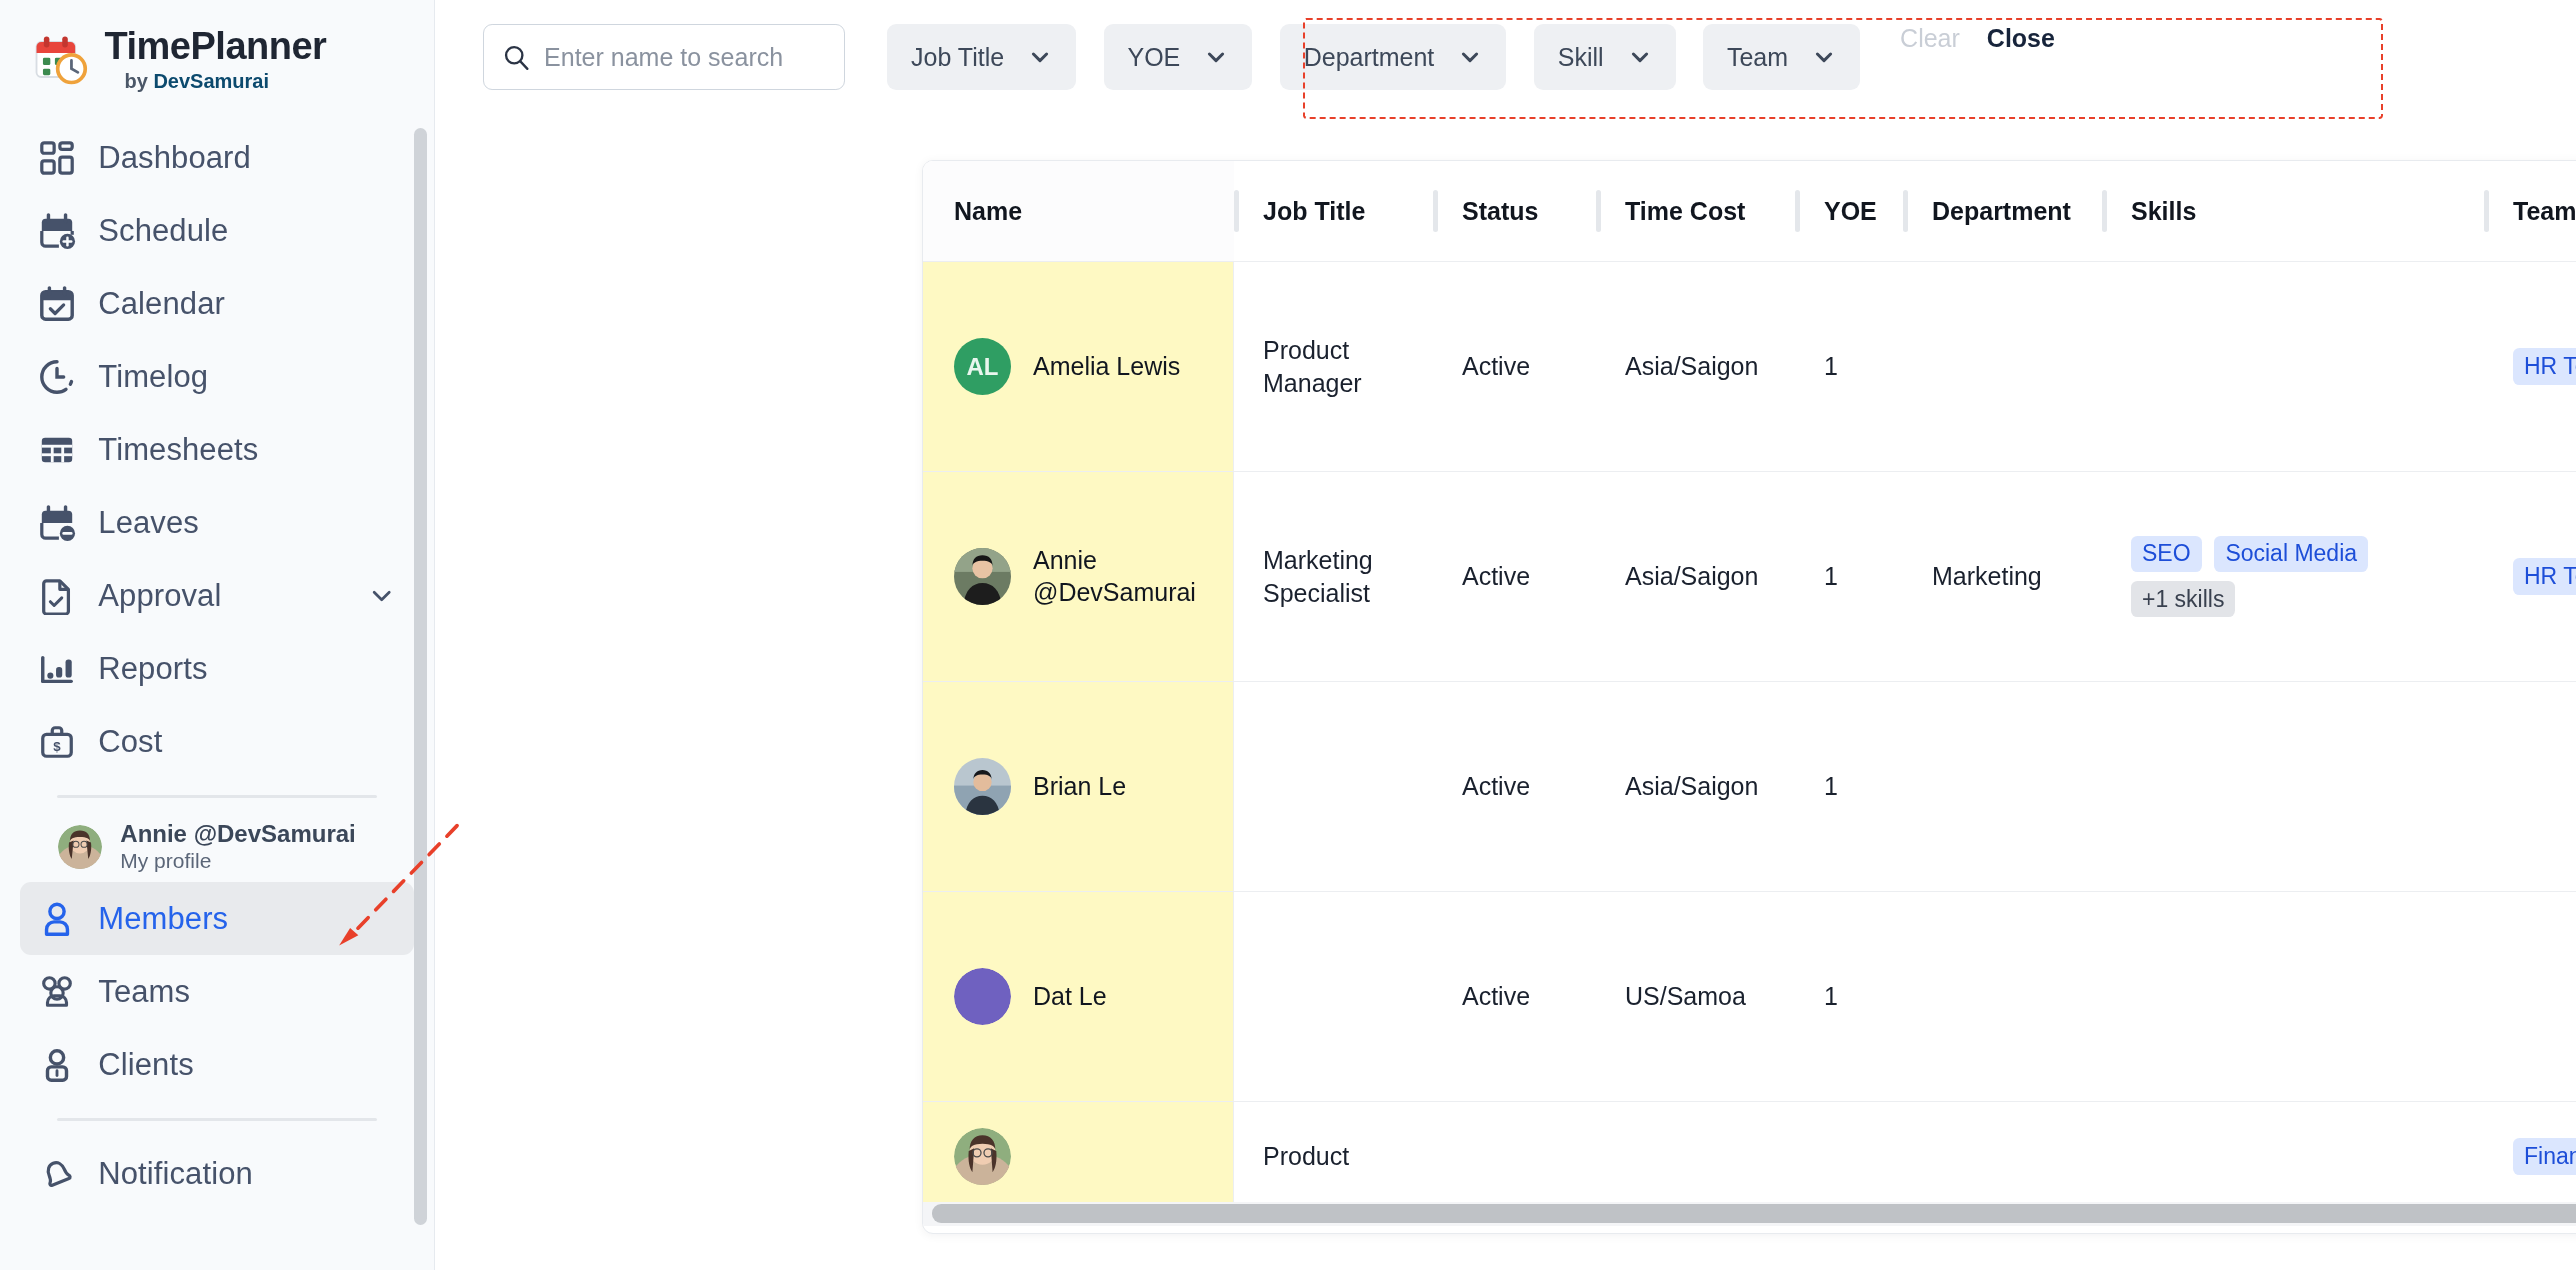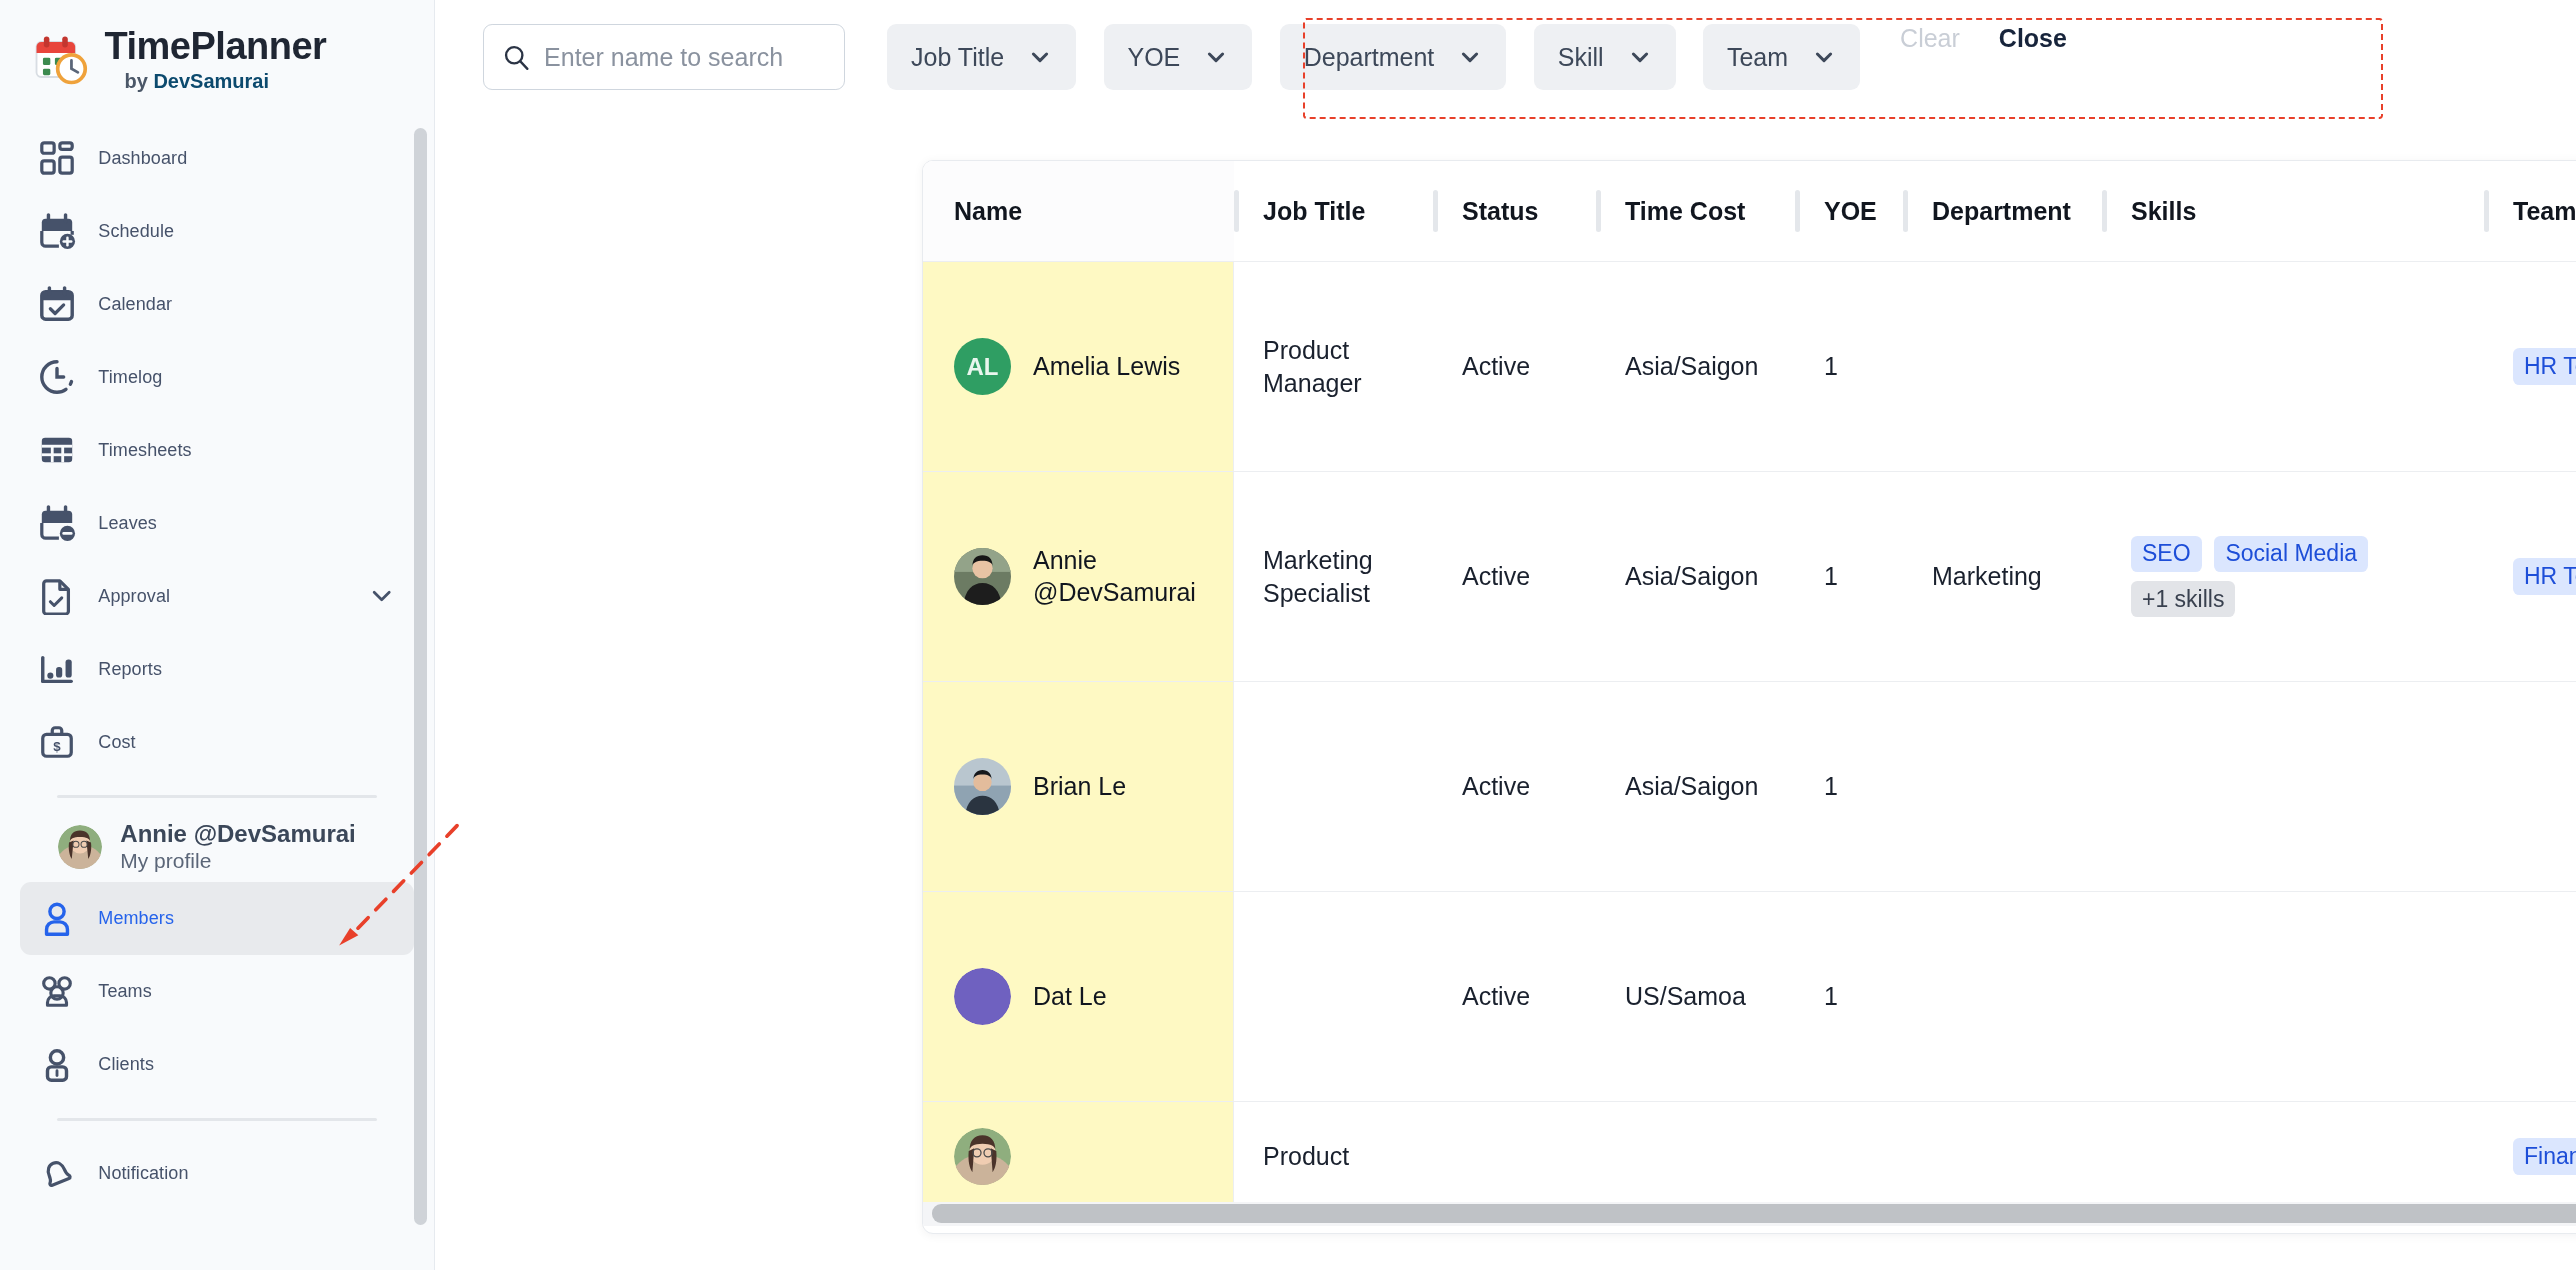--- a/index.html
+++ b/index.html
@@ -28,21 +28,21 @@
   .brand-sub b { color: #0c4a6e; font-weight: 700; }
 
   .nav { padding: 9.1px 20px 0 20px; }
   .nav-item {
     display: flex; align-items: center; gap: 22px;
     height: 73px; padding: 0 18.3px;
     border-radius: 11px;
     cursor: pointer;
   }
   .nav-item .ic { width: 38px; height: 38px; flex: 0 0 38px; display: flex; align-items: center; justify-content: center; }
-  .nav-item .lb { font-size: 18px; color: #46526a; letter-spacing: 0.1px; }
+  .nav-item .lb { font-size: 31px; color: #46526a; letter-spacing: 0.1px; }
   .nav-item.active { background: #e8eaed; }
   .nav-item.active .lb { color: #2563eb; }
   .nav-item .chev { margin-left: auto; width: 27.4px; height: 27.4px; display:flex; align-items:center; justify-content:center;}
 
   .divider { height: 2.7px; background: #e3e6ea; margin: 16.5px 37px 16.5px 37px; border-radius: 1.8px; }
 
   .profile { display: flex; align-items: center; gap: 18.3px; padding: 5.5px 38px 9.1px 38px; cursor: pointer; }
   .profile .pa { width: 44px; height: 44px; border-radius: 50%; flex:0 0 44px; overflow:hidden; position: relative; }
   .profile .pt { display:flex; flex-direction:column; }
   .profile .pn { font-size: 24px; font-weight: 700; color: #3b4759; line-height: 1.15; }
@@ -81,21 +81,21 @@
 
   .filter-box {
     position: absolute;
     left: 868px; top: 18.3px;
     width: 1080px; height: 101px;
     border: 2.7px dashed #e8402a;
     border-radius: 3.7px;
     pointer-events: none;
   }
 
-  .tb-actions { display: flex; align-items: center; gap: 39px; margin-left: 40px; }
+  .tb-actions { display: flex; align-items: center; gap: 27px; margin-left: 40px; }
   .tb-clear { font-size: 25px; color: #c9ced6; cursor: pointer; }
   .tb-close { font-size: 25px; color: #17243b; font-weight: 700; cursor: pointer; }
 
   
   .card {
     position: absolute; left: 487px; top: 160px;
     width: 2070px; height: 1074px;
     background: #fff;
     border: 0.9px solid #e8ebef;
     border-radius: 11px;

